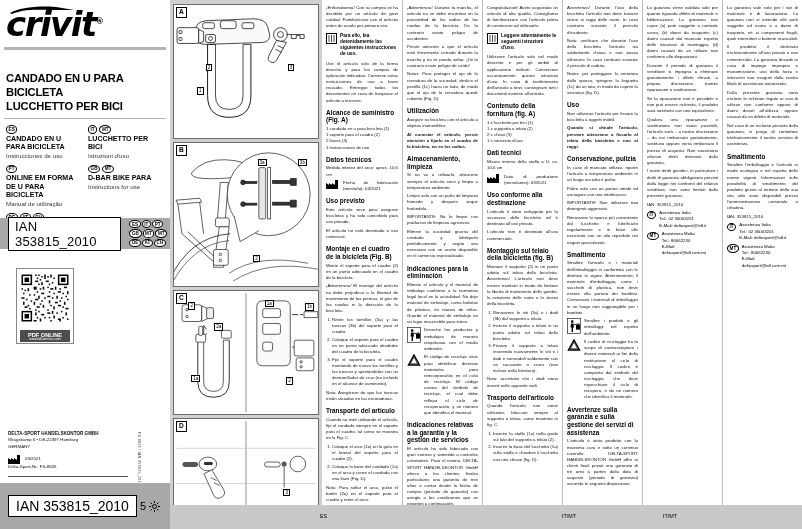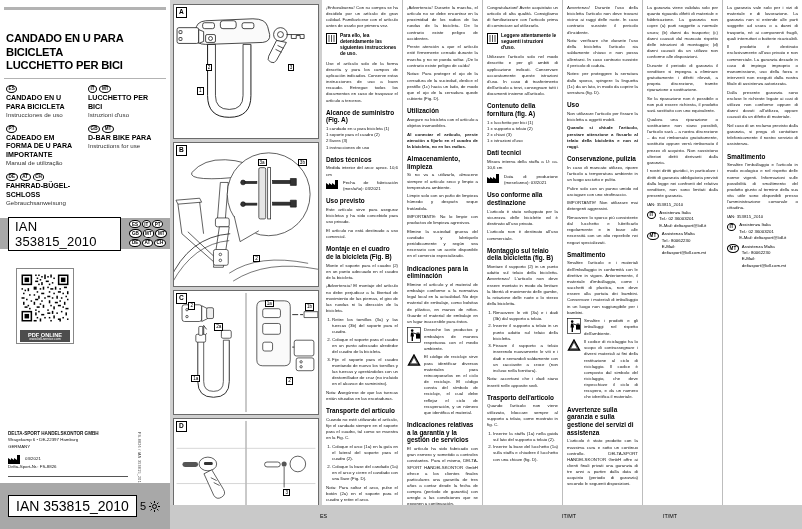--- a/index.html
+++ b/index.html
@@ -99,20 +99,26 @@
   .lang-band span { position: absolute; top: 8px; font-size: 5.4px; color: #000; }
   .fig-bottom-band { position: absolute; left: 170px; top: 505px; width: 152px; height: 24px; background: #cfcfcf; }
 </style>
 </head>
 <body>
 
 <div class="page">
 
   <div class="cover">
 
+    <div class="logo-wrap">
+      <svg class="swoosh" viewBox="0 0 64 9">
+        <path d="M0 7 C10 1, 34 -1, 52 2 L64 4 L40 4 C22 3, 10 4, 2 8 Z" fill="#000"></path>
+      </svg>
+      <div class="logo"><span>crivit</span><span class="tm">®</span></div>
+    </div>
 
     <div class="rule"></div>
 
     <div class="title-block">
       <div class="title-main">CANDADO EN U PARA BICICLETA</div>
       <div class="title-main">LUCCHETTO PER BICI</div>
     </div>
 
     <div class="rule-thin"></div>
 
@@ -122,21 +128,21 @@
           <div class="flags">
             <span class="flag">ES</span>
           </div>
           <div class="lang-title">CANDADO EN U PARA BICICLETA</div>
           <div class="lang-sub">Instrucciones de uso</div>
         </div>
         <div class="lang-entry">
           <div class="flags">
             <span class="flag">PT</span>
           </div>
-          <div class="lang-title">CADEADO EM FORMA DE U PARA IMPORTANTE</div>
+          <div class="lang-title">ONLINE EM FORMA DE U PARA BICICLETA</div>
           <div class="lang-sub">Manual de utilização</div>
         </div>
         <div class="lang-entry">
           <div class="flags">
             <span class="flag">DE</span>
             <span class="flag">AT</span>
             <span class="flag">CH</span>
           </div>
           <div class="lang-title">FAHRRAD-BÜGEL-SCHLOSS</div>
           <div class="lang-sub">Gebrauchsanweisung</div>

